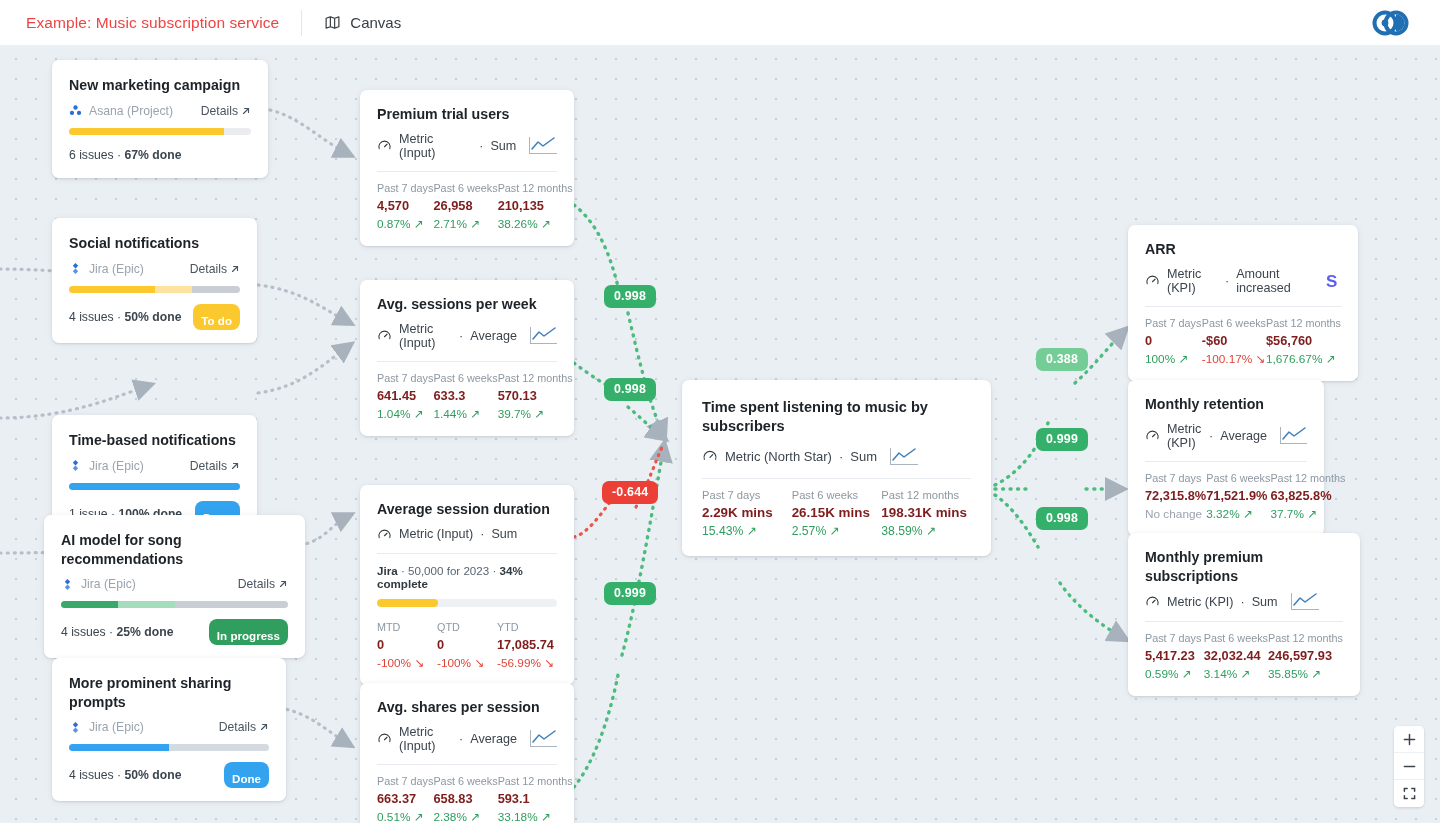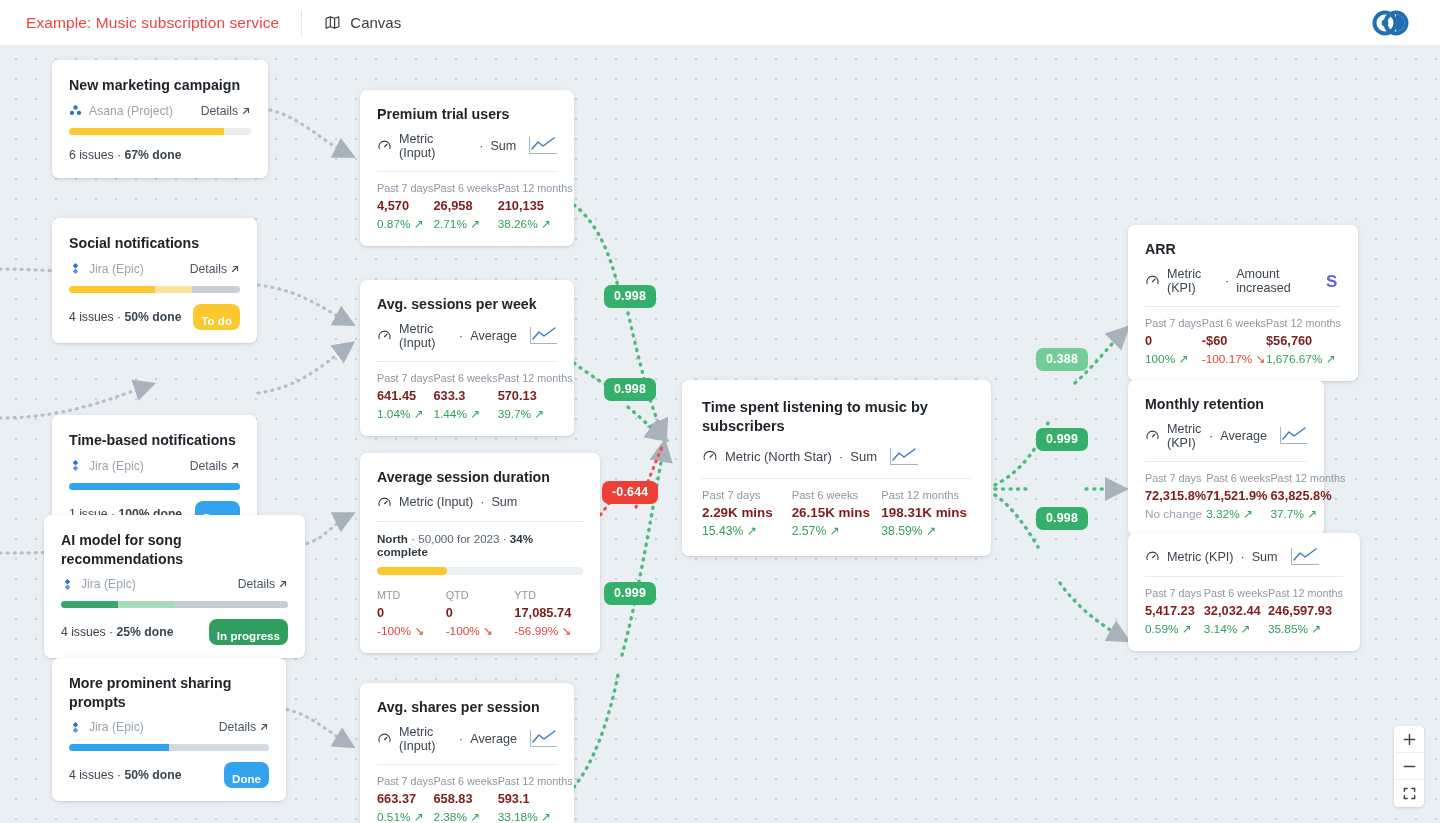--- a/index.html
+++ b/index.html
@@ -457,36 +457,36 @@
         <div class="stat-delta up"><span>1.44%</span> ↗</div>
       </div>
       <div class="stat">
         <div class="stat-label">Past 12 months</div>
         <div class="stat-value">570.13</div>
         <div class="stat-delta up"><span>39.7%</span> ↗</div>
       </div>
     </div>
   </div>
 
-  <div class="card metric" style="left:360px; top:408px; width:240px;">
+  <div class="card metric" style="left:360px; top:440px; width:214px;">
     <div class="card-title">Average session duration</div>
     <div class="metric-sub">
       <span class="ico">
         <svg width="15" height="15" viewBox="0 0 24 24" fill="none" stroke="#2f3940" stroke-width="1.7" stroke-linecap="round">
           <path d="M3.5 17a9 9 0 1 1 17 0"></path>
             <path d="M12 14l4-4"></path>
         </svg>
       </span>
       <span>Metric (Input)</span>
       <span>·</span>
       <span>Sum</span>
     </div>
     <div class="metric-rule"></div>
     <div class="goal-line">
-      <b>North</b>
+      <b>Jira</b>
       <span class="muted">·</span>
       <span class="muted">50,000 for 2023</span>
       <span class="muted">·</span>
       <b>34% complete</b>
     </div>
     <div class="goal-bar">
         <i style="width:34%"></i>
       </div>
     <div class="stats">
       <div class="stat">
@@ -653,20 +653,21 @@
       </div>
       <div class="stat">
         <div class="stat-label">Past 12 months</div>
         <div class="stat-value">63,825.8%</div>
         <div class="stat-delta up"><span>37.7%</span> ↗</div>
       </div>
     </div>
   </div>
 
   <div class="card metric" style="left:1128px; top:488px; width:232px;">
+    <div class="card-title">Monthly premium subscriptions</div>
     <div class="metric-sub">
       <span class="ico">
         <svg width="15" height="15" viewBox="0 0 24 24" fill="none" stroke="#2f3940" stroke-width="1.7" stroke-linecap="round">
           <path d="M3.5 17a9 9 0 1 1 17 0"></path>
             <path d="M12 14l4-4"></path>
         </svg>
       </span>
       <span>Metric (KPI)</span>
       <span>·</span>
       <span>Sum</span>

